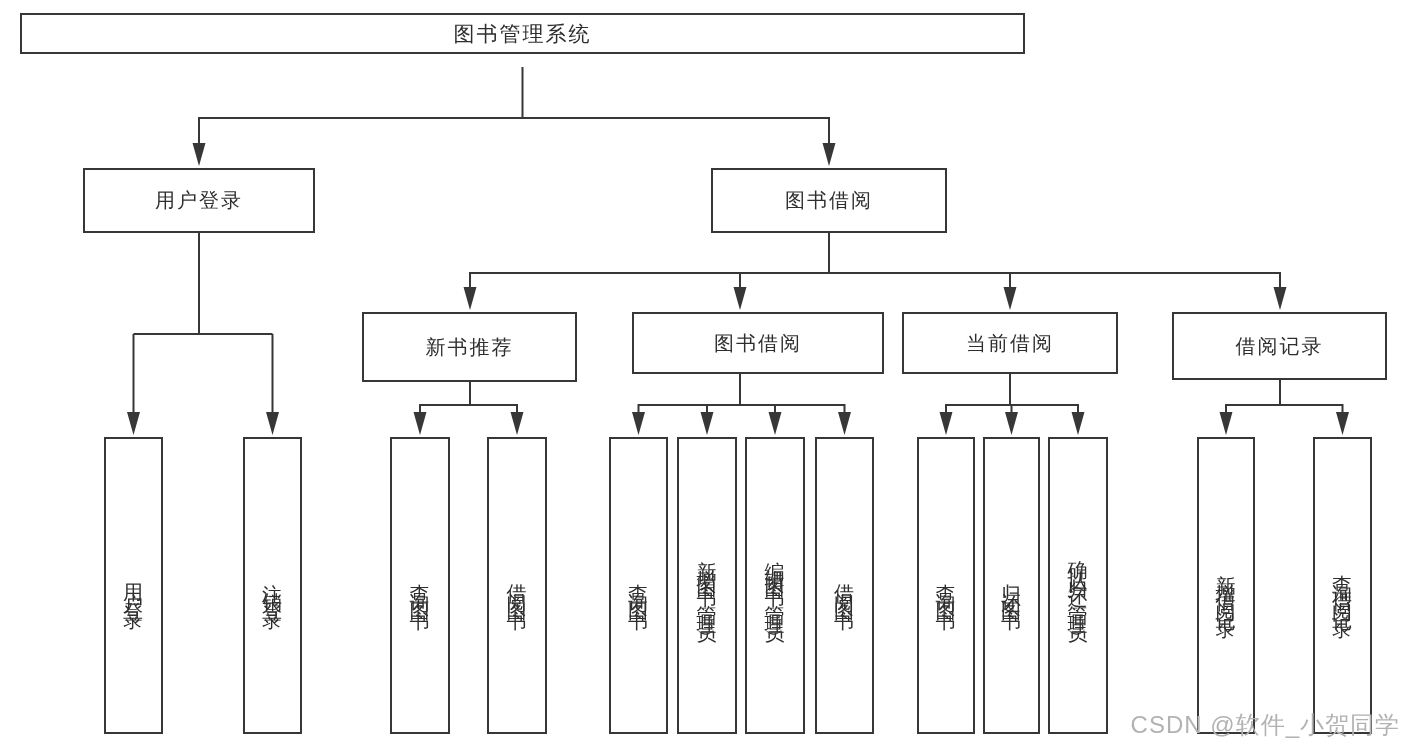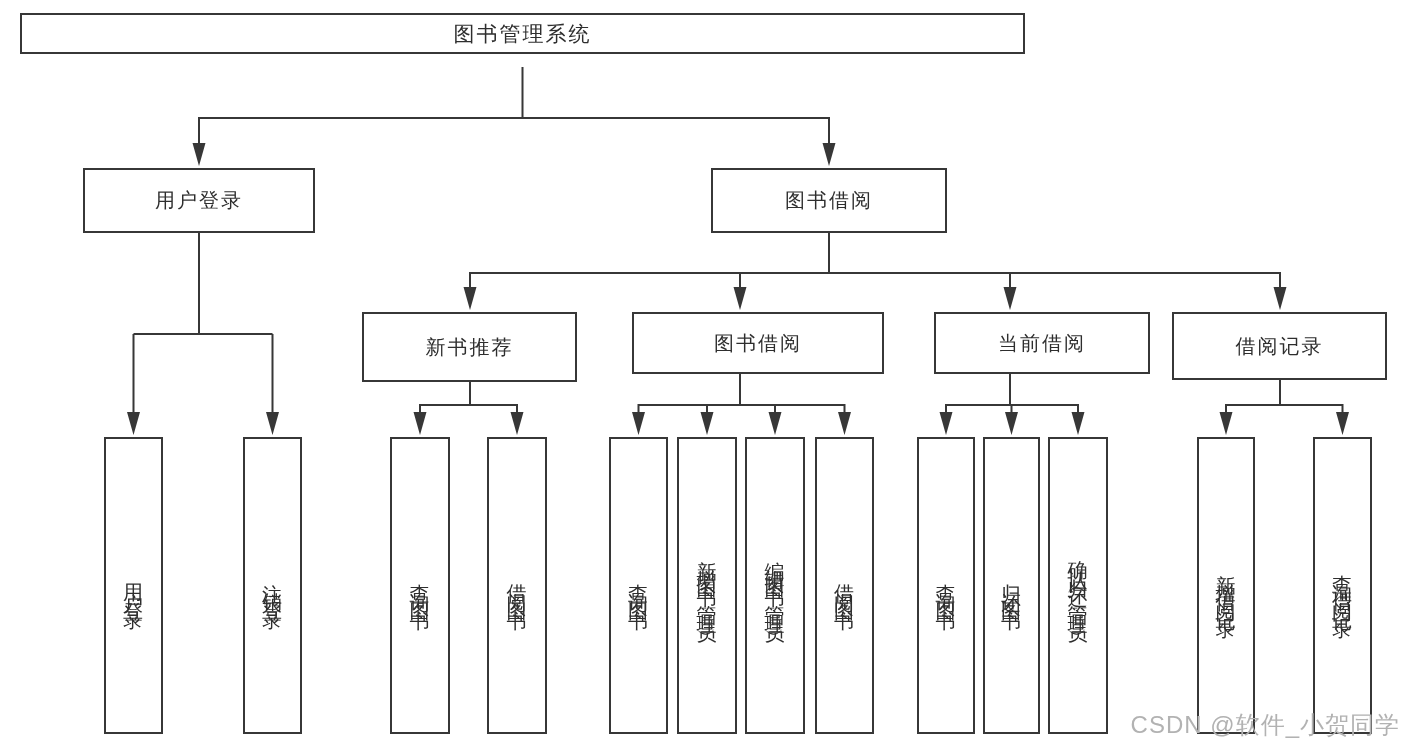--- a/index.html
+++ b/index.html
@@ -66,21 +66,21 @@
     </g>
   </svg>
 
   <div class="node hnode" style="left:20px; top:13px; width:1005px; height:41px; font-size:21px;">图书管理系统</div>
 
   <div class="node hnode" style="left:83px; top:168px; width:232px; height:65px;">用户登录</div>
   <div class="node hnode" style="left:711px; top:168px; width:236px; height:65px;">图书借阅</div>
 
   <div class="node hnode" style="left:362px; top:312px; width:215px; height:70px;">新书推荐</div>
   <div class="node hnode" style="left:632px; top:312px; width:252px; height:62px;">图书借阅</div>
-  <div class="node hnode" style="left:902px; top:312px; width:216px; height:62px;margin-left:32px;">当前借阅</div>
+  <div class="node hnode" style="left:902px; top:312px; width:216px; height:62px;">当前借阅</div>
   <div class="node hnode" style="left:1172px; top:312px; width:215px; height:68px;">借阅记录</div>
 
   <div class="node vnode" style="left:104px; top:437px; width:59px; height:297px;">用户登录</div>
   <div class="node vnode" style="left:243px; top:437px; width:59px; height:297px;">注销登录</div>
 
   <div class="node vnode" style="left:390px; top:437px; width:60px; height:297px;">查询图书</div>
   <div class="node vnode" style="left:487px; top:437px; width:60px; height:297px;">借阅图书</div>
 
   <div class="node vnode" style="left:609px; top:437px; width:59px; height:297px;">查询图书</div>
   <div class="node vnode" style="left:677px; top:437px; width:60px; height:297px;">新增图书（管理员）</div>

